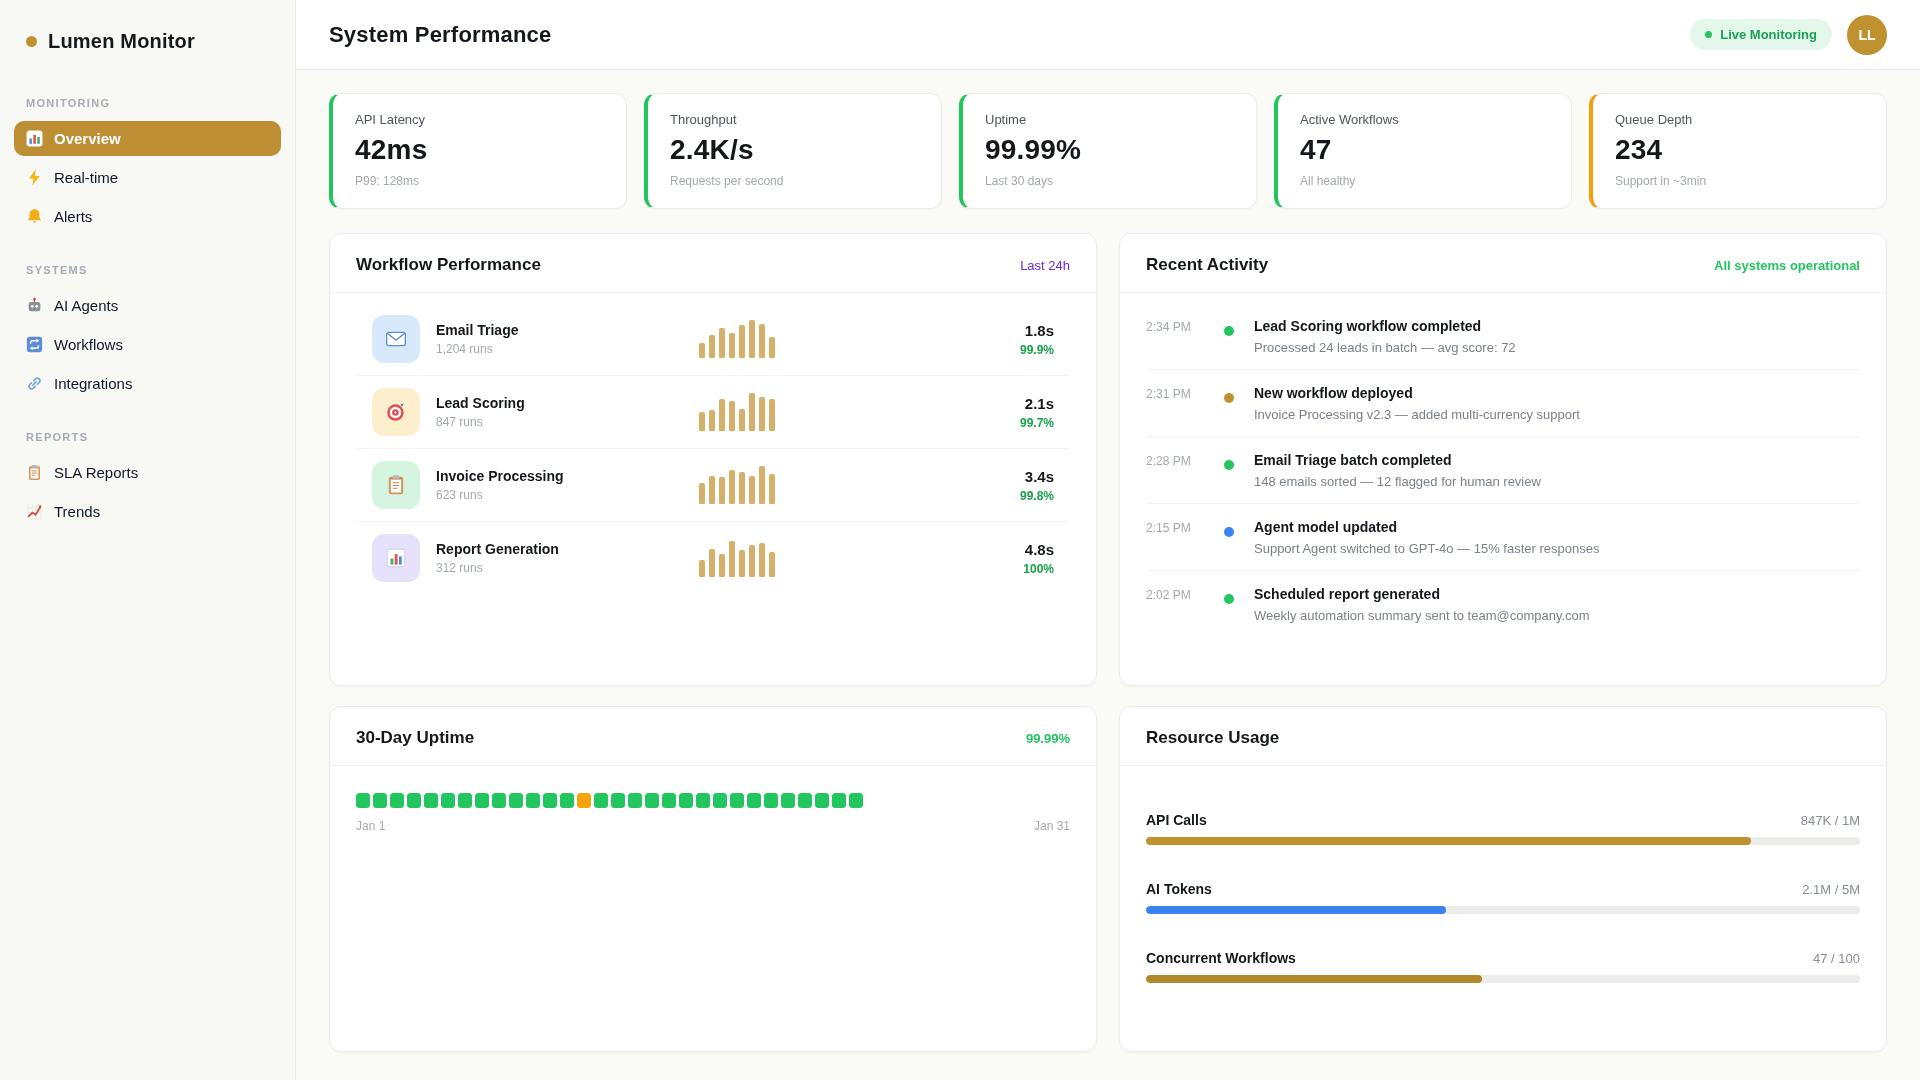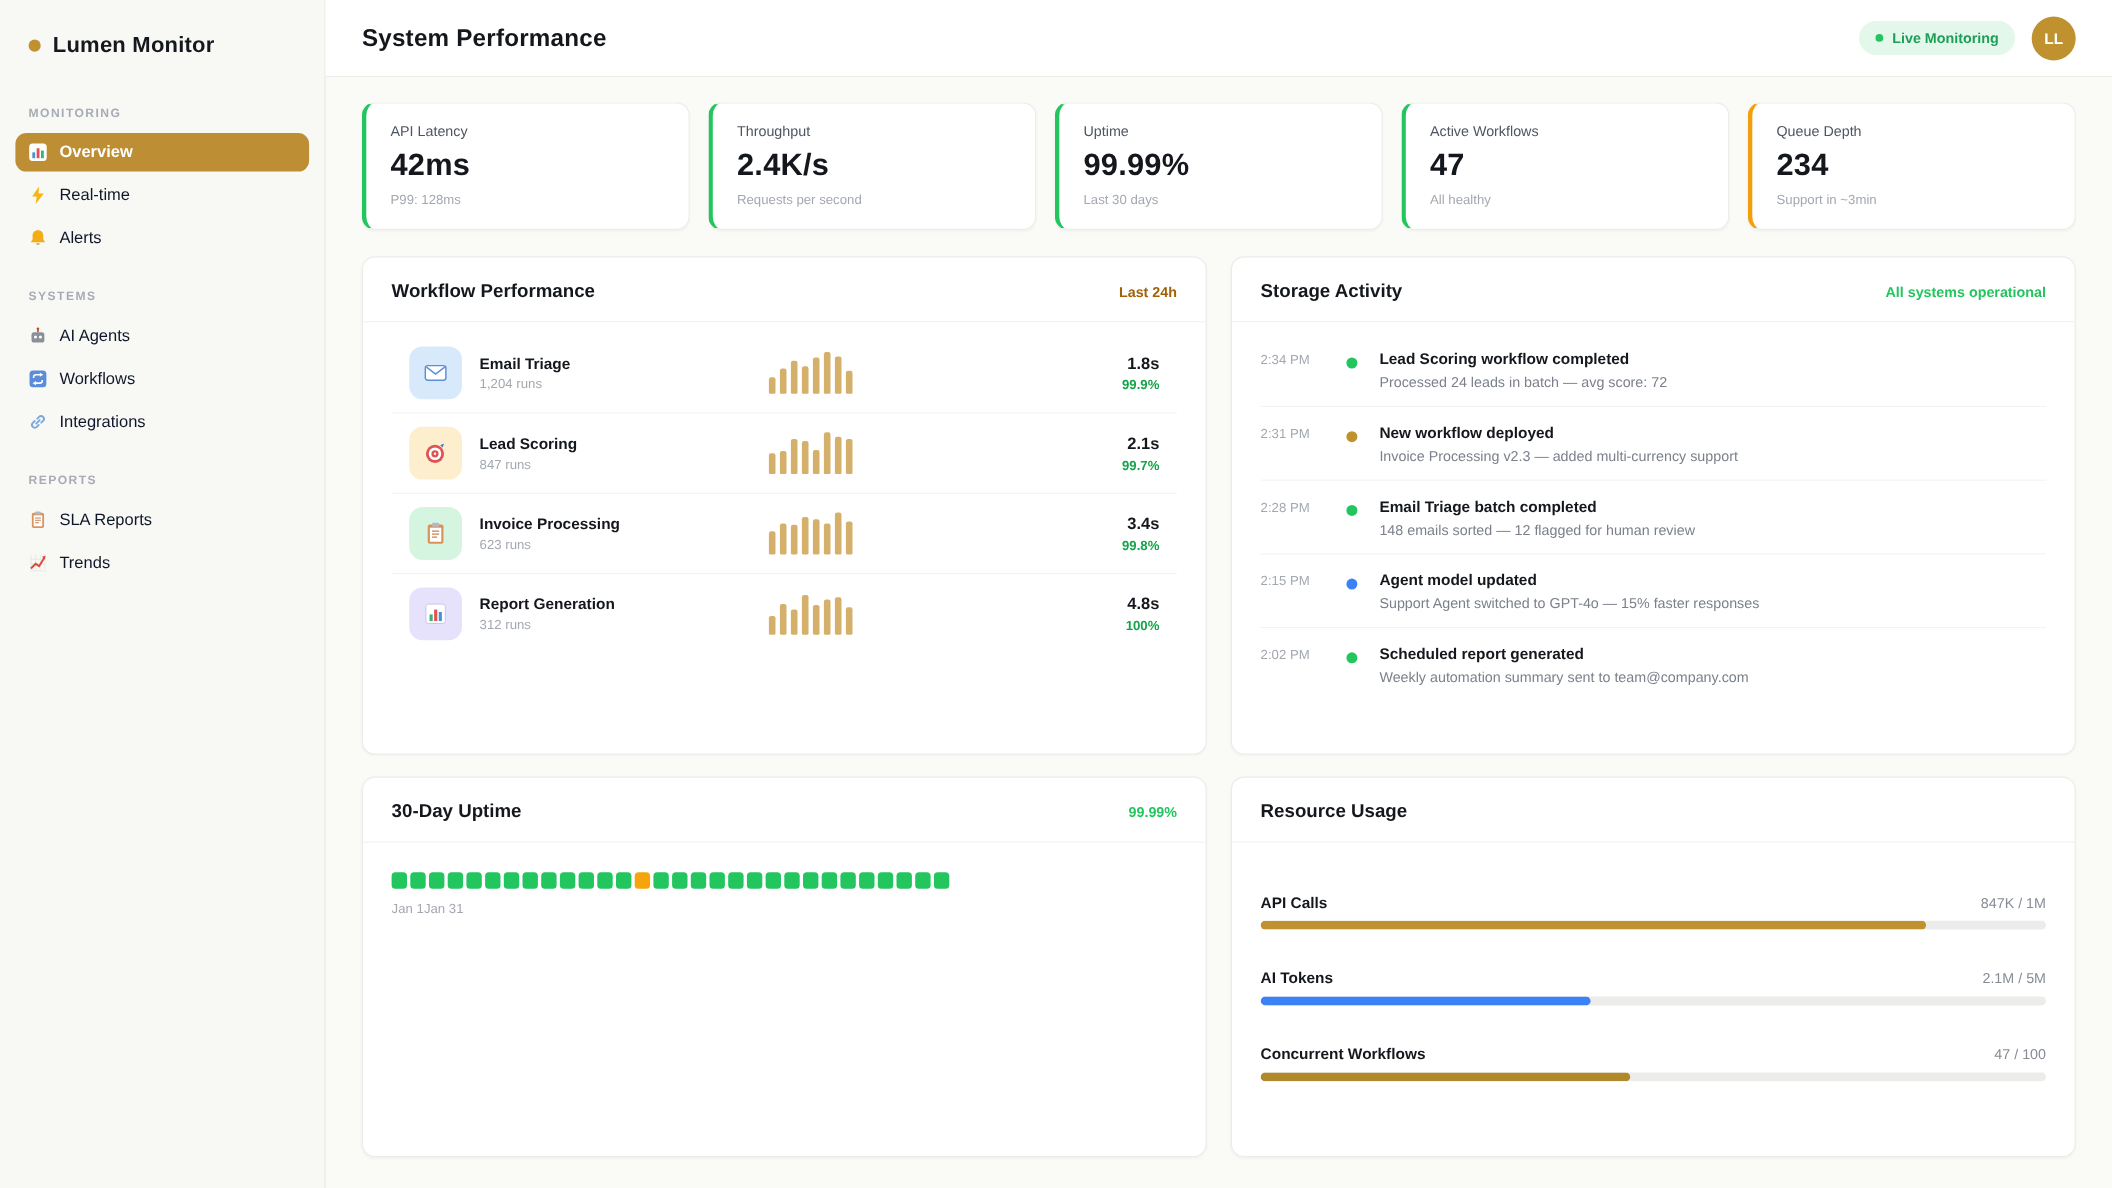--- a/index.html
+++ b/index.html
@@ -70,21 +70,21 @@
     box-shadow:0 1px 2px rgba(0,0,0,0.03); min-width:0;
     display:flex; flex-direction:column;
   }
   .panel.tall { height:453px; }
   .panel.short { height:346px; }
   .panel-head {
     display:flex; align-items:center; justify-content:space-between;
     padding:21px 26px 17px 26px; border-bottom:1px solid #f1f1ee;
   }
   .panel-title { font-size:17px; font-weight:bold; }
-  .panel-meta { font-size:13px; color:#a16207;font-weight:bold; }
+  .panel-meta { font-size:13px; color:#6d28d9; }
   .panel-meta.green { color:#22c55e; font-weight:bold; }
   .panel-body { padding:10px 26px 0 26px; }
   
   .wf-row { display:flex; align-items:center; gap:16px; padding:12px 16px; border-bottom:1px solid #f3f3f0; cursor:pointer; }
   .wf-row:last-child { border-bottom:none; }
   .wf-icon { width:48px; height:48px; border-radius:12px; display:flex; align-items:center; justify-content:center; flex-shrink:0; }
   .wf-names { flex:1; min-width:0; }
   .wf-name { font-size:14px; font-weight:bold; }
   .wf-runs { font-size:12px; color:#a3a8b0; margin-top:4px; }
   .wf-spark { width:92px; height:38px; display:flex; align-items:flex-end; gap:4px; }
@@ -96,21 +96,21 @@
   .act-item { display:flex; gap:0; padding:15px 0 14px 0; border-bottom:1px solid #f3f3f0; }
   .act-item:last-child { border-bottom:none; }
   .act-time { width:78px; flex-shrink:0; font-size:12px; color:#a3a8b0; padding-top:2px; }
   .act-dot-col { width:30px; flex-shrink:0; padding-top:4px; }
   .act-dot { width:10px; height:10px; border-radius:50%; }
   .act-title { font-size:14px; font-weight:bold; }
   .act-desc { font-size:13px; color:#7b818b; margin-top:6px; }
   
   .uptime-blocks { display:flex; gap:3px; margin-top:17px; }
   .up-block { width:14px; height:15px; border-radius:3.5px; }
-  .uptime-labels { display:flex; font-size:12px; color:#a3a8b0; margin-top:11px; }
+  .uptime-labels { display:flex; justify-content:space-between; font-size:12px; color:#a3a8b0; margin-top:11px; }
   
   .res-item { margin-top:17px; }
   .res-head { display:flex; justify-content:space-between; align-items:baseline;margin-top:36px; }
   .res-label { font-size:14px; font-weight:bold; }
   .res-value { font-size:13px; color:#868c96; }
   .res-track { height:8px; background:#ececea; border-radius:4px; margin-top:9px; overflow:hidden; }
   .res-fill { height:100%; border-radius:4px; }
 </style>
 </head>
 <body>
@@ -371,21 +371,21 @@
             <div class="wf-metrics">
               <span class="wf-time">4.8s</span>
               <span class="wf-success">100%</span>
             </div>
           </div>
         </div>
       </section>
 
       <section class="panel tall">
         <div class="panel-head">
-          <span class="panel-title">Storage Activity</span>
+          <span class="panel-title">Recent Activity</span>
           <span class="panel-meta green">All systems operational</span>
         </div>
         <div class="panel-body">
           <div class="act-item">
             <span class="act-time">2:34 PM</span>
             <span class="act-dot-col"><span class="act-dot" style="background: rgb(34, 197, 94); display: inline-block;"></span></span>
             <span class="act-text">
               <div class="act-title">Lead Scoring workflow completed</div>
               <div class="act-desc">Processed 24 leads in batch — avg score: 72</div>
             </span>

